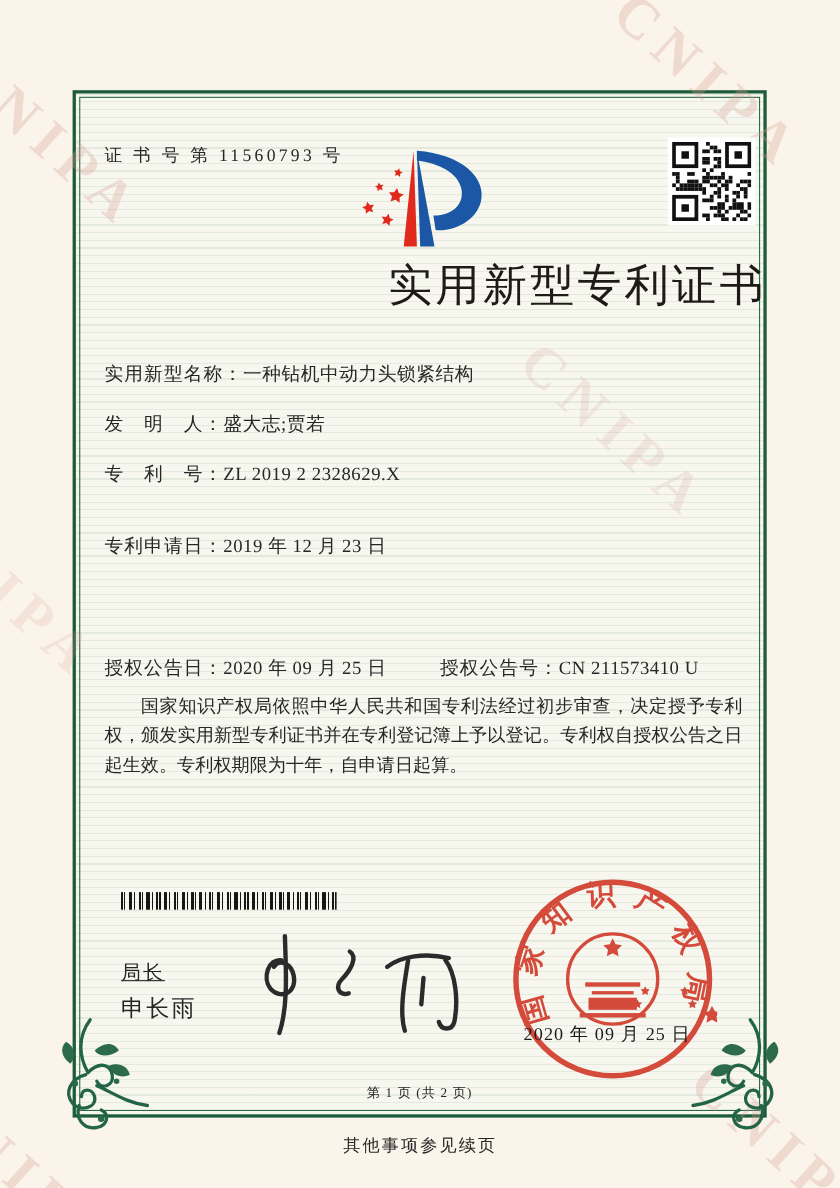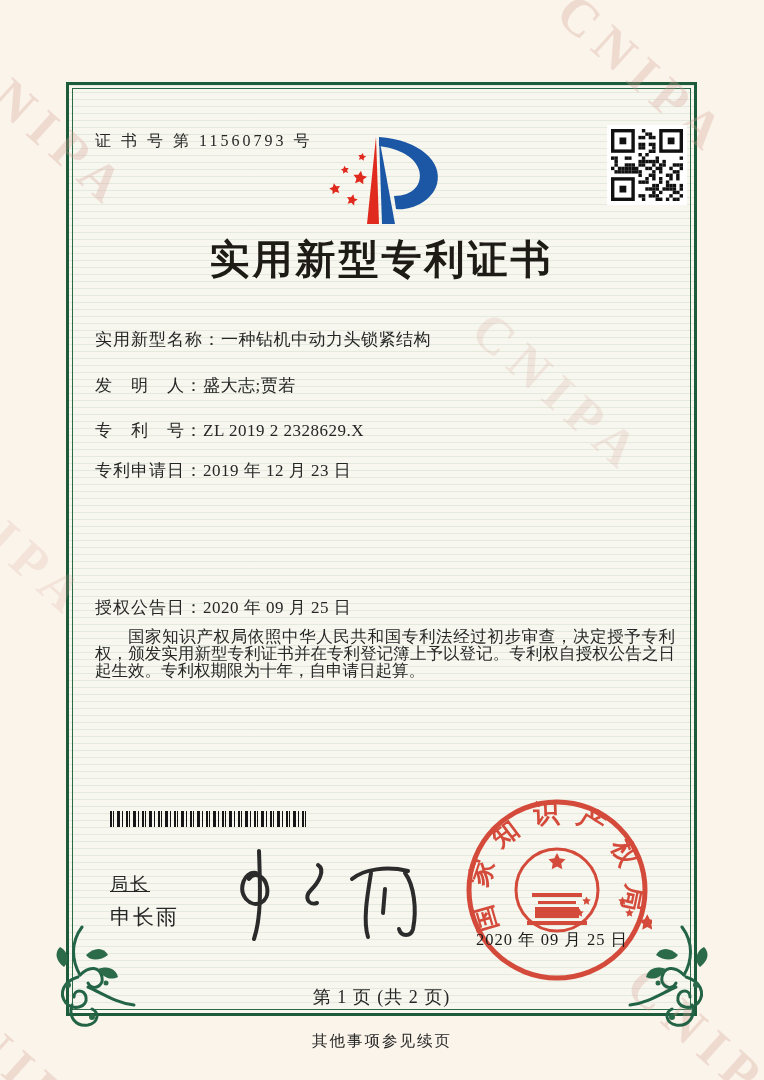--- a/index.html
+++ b/index.html
@@ -27,41 +27,41 @@
       repeating-linear-gradient(180deg, rgba(150,180,145,0.20) 0 1px, rgba(0,0,0,0) 1px 7px),
       #f7f7ef;
   }
   .frame-inner{
     position:absolute;left:3px;top:3px;right:3px;bottom:3px;
     border:1px solid #2a6b45;
   }
   .content{position:absolute;z-index:3;left:0;top:0;width:764px;height:1080px;pointer-events:none;}
   .certno{position:absolute;left:95px;top:131px;font-size:16px;letter-spacing:3px;}
   .title{
-    position:absolute;left:66px;top:232px;width:631px;text-align:center;
-    font-size:40px;font-weight:bold;letter-spacing:3px;color:#1e1a16;border-radius:13px;
+    position:absolute;left:66px;top:232px;width:631px;text-align:right;
+    font-size:40px;font-weight:normal;letter-spacing:3px;color:#1e1a16;border-radius:13px;
   }
   .row{position:absolute;left:95px;width:585px;font-size:17px;white-space:nowrap;}
   .row .lab{letter-spacing:1px;}
   .row .val{letter-spacing:0.5px;text-align:right;}
   .row2{left:400px;width:280px;}
-  .paras{position:absolute;left:95px;top:628px;width:580px;font-size:16.5px;line-height:17px;text-align:justify;}
+  .paras{position:absolute;left:95px;top:628px;width:580px;font-size:16.5px;line-height:27px;text-align:justify;}
   .paras p{margin:0;text-indent:2em;}
   .barcode{
     position:absolute;left:110px;top:811px;width:196px;height:16px;
     background:
       repeating-linear-gradient(90deg,#161616 0 2px,transparent 2px 3px,#161616 3px 4px,transparent 4px 7px,#161616 7px 10px,transparent 10px 12px,#161616 12px 13px,transparent 13px 16px);
   }
   .sig-title{position:absolute;left:110px;top:872px;font-size:18px;letter-spacing:2px;text-decoration:underline;}
   .sig-name{position:absolute;left:110px;top:903px;font-size:21px;letter-spacing:2px;}
   .seal-date{
     position:absolute;left:452px;top:929px;width:200px;text-align:center;
     font-size:16.5px;letter-spacing:1px;color:#1c1c1c;
   }
-  .pageno{position:absolute;left:66px;top:985px;width:631px;text-align:center;font-size:18px;letter-spacing:1px;}
+  .pageno{position:absolute;left:66px;top:985px;width:631px;text-align:center;font-size:12px;letter-spacing:1px;}
   .note{position:absolute;left:0;top:1031px;width:764px;text-align:center;font-size:15.5px;letter-spacing:2px;}
   svg{display:block;}
   .abs{position:absolute;}
 </style>
 </head>
 <body>
 
 <div class="page">
 
   <div class="frame">
@@ -239,25 +239,28 @@
 
     <div class="row" style="top:328px">
       <span class="lab">实用新型名称：</span><span class="val">一种钻机中动力头锁紧结构</span>
     </div>
     <div class="row" style="top:374px">
       <span class="lab">发　明　人：</span><span class="val">盛大志;贾若</span>
     </div>
     <div class="row" style="top:419px">
       <span class="lab">专　利　号：</span><span class="val">ZL 2019 2 2328629.X</span>
     </div>
-    <div class="row" style="top:459px">
+    <div class="row" style="top:485px">
       <span class="lab">专利申请日：</span><span class="val">2019 年 12 月 23 日</span>
     </div>
     <div class="row" style="top:596px">
       <span class="lab">授权公告日：</span><span class="val">2020 年 09 月 25 日</span>
+    </div>
+    <div class="row row2" style="top:596px">
+      <span class="lab">授权公告号：</span><span class="val">CN 211573410 U</span>
     </div>
 
     <div class="paras">
       <p>国家知识产权局依照中华人民共和国专利法经过初步审查，决定授予专利权，颁发实用新型专利证书并在专利登记簿上予以登记。专利权自授权公告之日起生效。专利权期限为十年，自申请日起算。</p>
     </div>
 
     <div class="barcode"></div>
 
     <div class="sig-title">局长</div>
     <div class="sig-name">申长雨</div>

